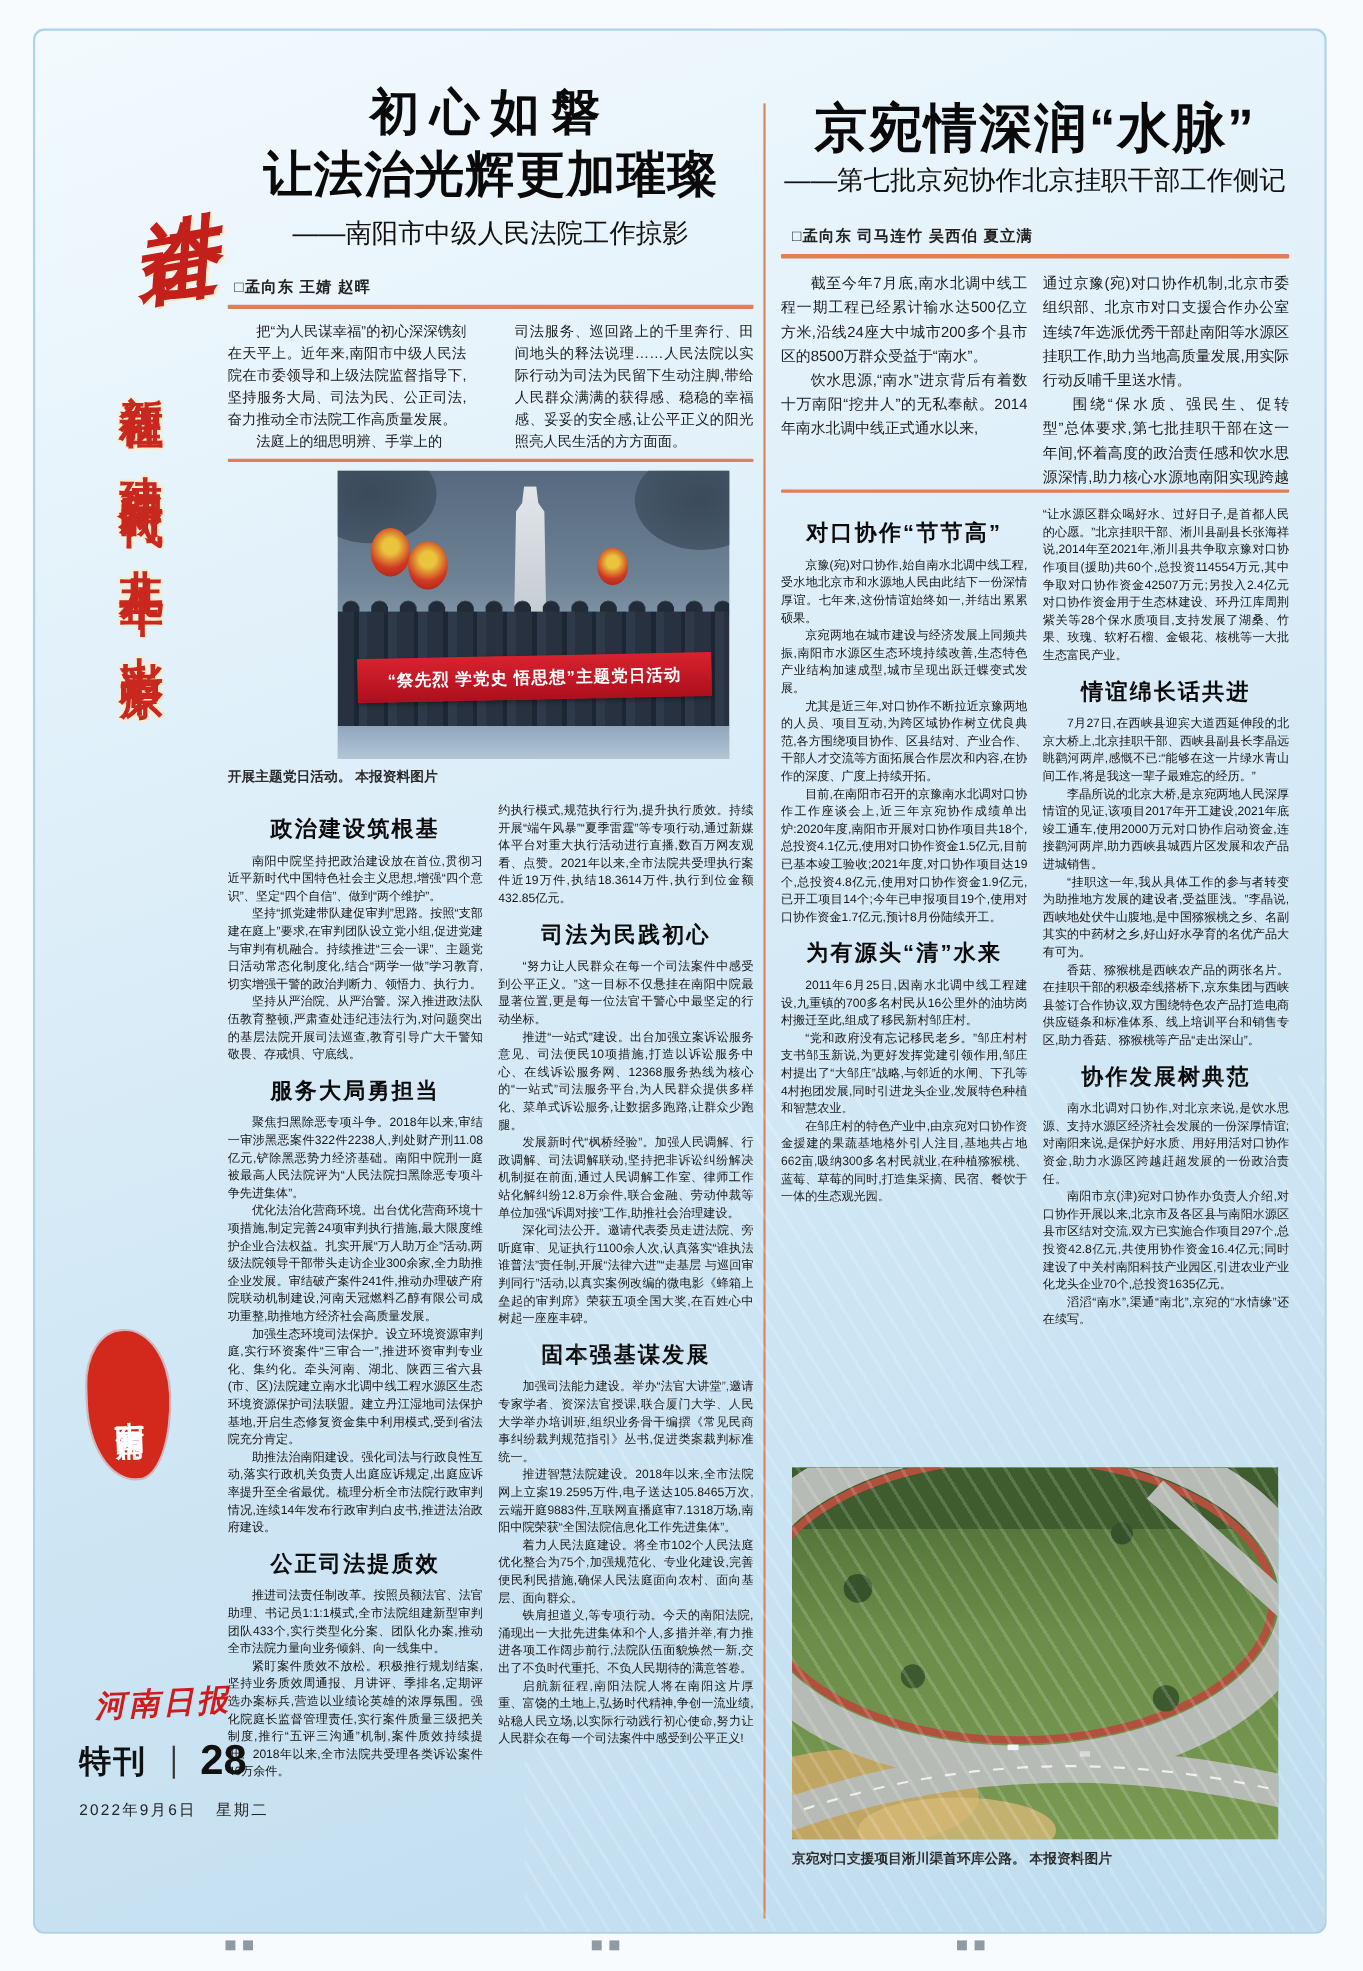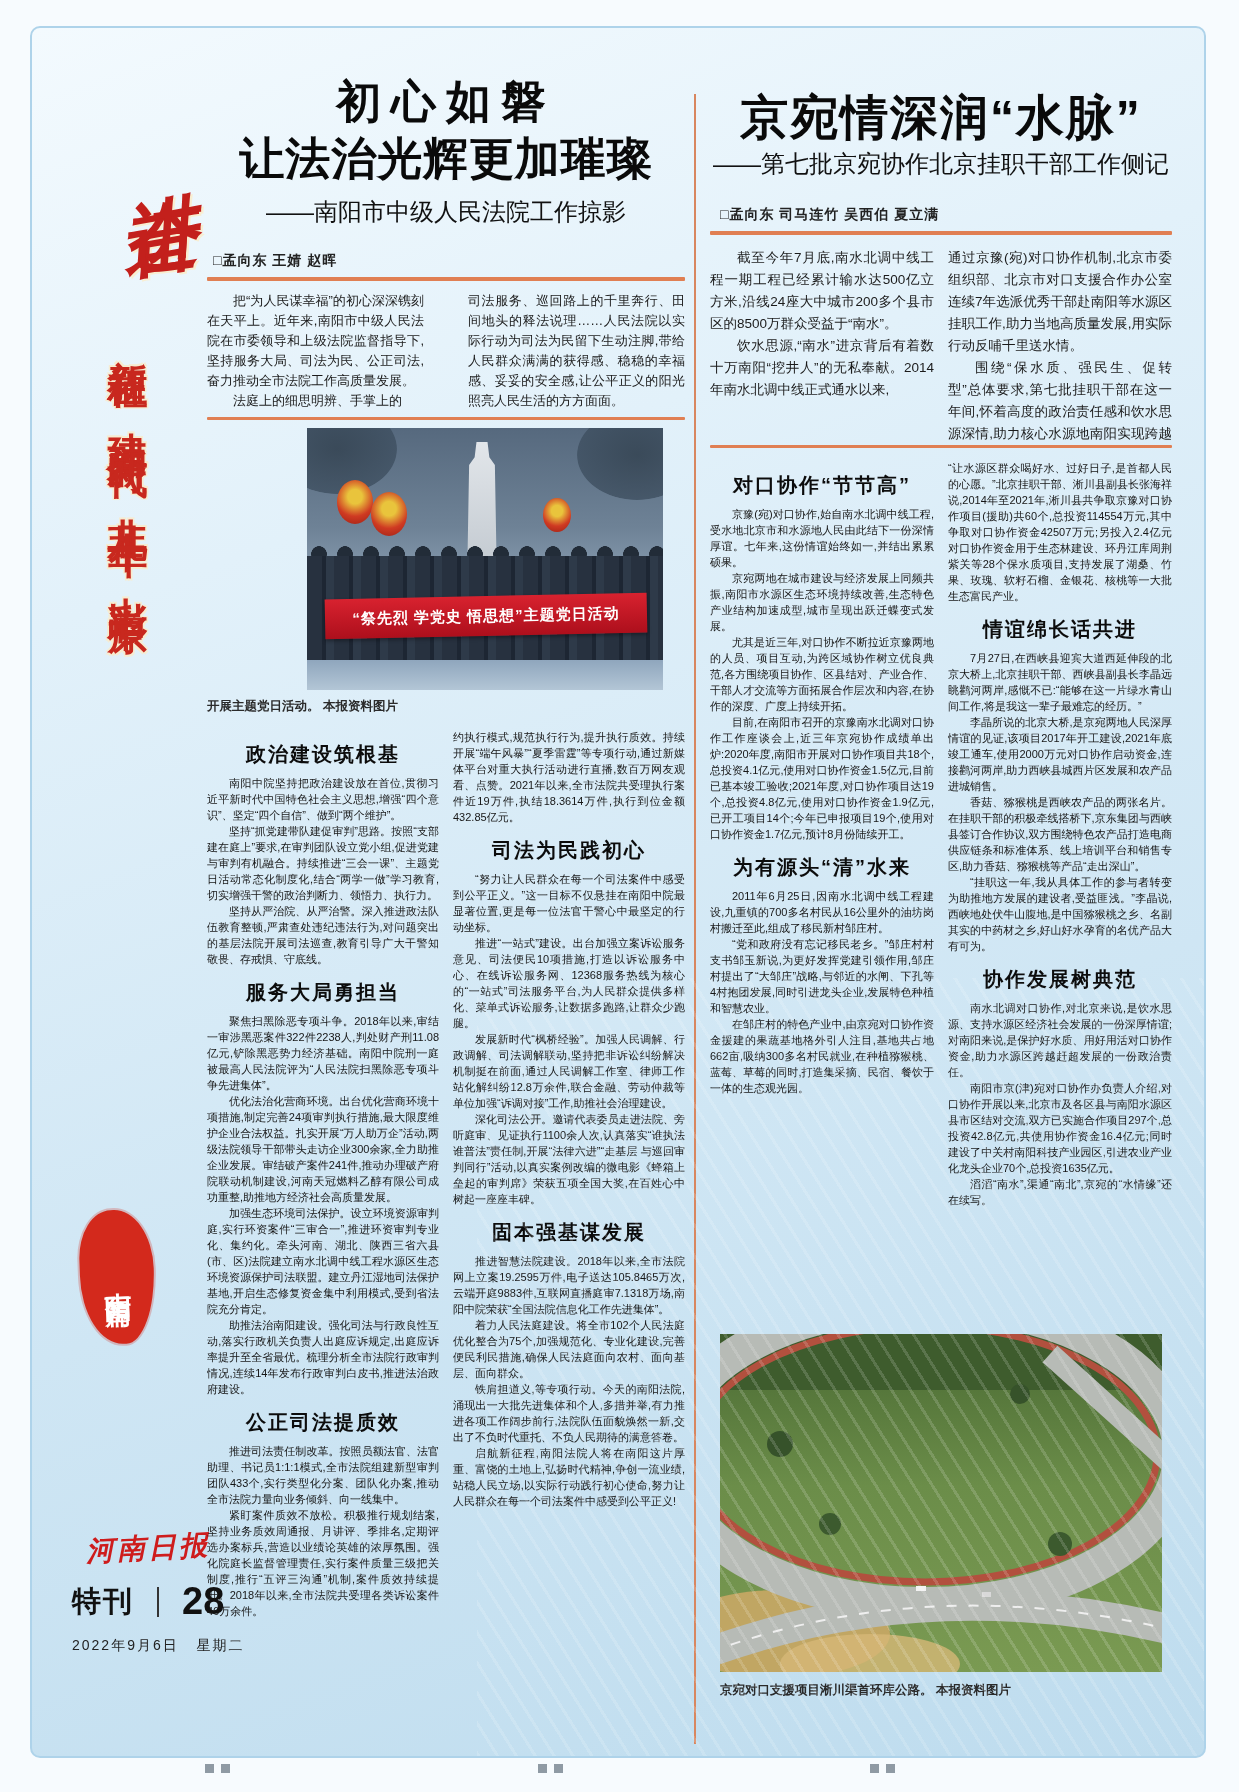--- a/index.html
+++ b/index.html
@@ -174,20 +174,21 @@
           <p>紧盯案件质效不放松。积极推行规划结案,坚持业务质效周通报、月讲评、季排名,定期评选办案标兵,营造以业绩论英雄的浓厚氛围。强化院庭长监督管理责任,实行案件质量三级把关制度,推行“五评三沟通”机制,案件质效持续提升。2018年以来,全市法院共受理各类诉讼案件46万余件。</p>
         </div>
       <div class="body-col">
           <p class="cont">约执行模式,规范执行行为,提升执行质效。持续开展“端午风暴”“夏季雷霆”等专项行动,通过新媒体平台对重大执行活动进行直播,数百万网友观看、点赞。2021年以来,全市法院共受理执行案件近19万件,执结18.3614万件,执行到位金额432.85亿元。</p>
           <h3 class="sec-heading">司法为民践初心</h3>
           <p>“努力让人民群众在每一个司法案件中感受到公平正义。”这一目标不仅悬挂在南阳中院最显著位置,更是每一位法官干警心中最坚定的行动坐标。</p>
           <p>推进“一站式”建设。出台加强立案诉讼服务意见、司法便民10项措施,打造以诉讼服务中心、在线诉讼服务网、12368服务热线为核心的“一站式”司法服务平台,为人民群众提供多样化、菜单式诉讼服务,让数据多跑路,让群众少跑腿。</p>
           <p>发展新时代“枫桥经验”。加强人民调解、行政调解、司法调解联动,坚持把非诉讼纠纷解决机制挺在前面,通过人民调解工作室、律师工作站化解纠纷12.8万余件,联合金融、劳动仲裁等单位加强“诉调对接”工作,助推社会治理建设。</p>
           <p>深化司法公开。邀请代表委员走进法院、旁听庭审、见证执行1100余人次,认真落实“谁执法谁普法”责任制,开展“法律六进”“走基层 与巡回审判同行”活动,以真实案例改编的微电影《蜂箱上垒起的审判席》荣获五项全国大奖,在百姓心中树起一座座丰碑。</p>
           <h3 class="sec-heading">固本强基谋发展</h3>
+          <p>加强司法能力建设。举办“法官大讲堂”,邀请专家学者、资深法官授课,联合厦门大学、人民大学举办培训班,组织业务骨干编撰《常见民商事纠纷裁判规范指引》丛书,促进类案裁判标准统一。</p>
           <p>推进智慧法院建设。2018年以来,全市法院网上立案19.2595万件,电子送达105.8465万次,云端开庭9883件,互联网直播庭审7.1318万场,南阳中院荣获“全国法院信息化工作先进集体”。</p>
           <p>着力人民法庭建设。将全市102个人民法庭优化整合为75个,加强规范化、专业化建设,完善便民利民措施,确保人民法庭面向农村、面向基层、面向群众。</p>
           <p>铁肩担道义,等专项行动。今天的南阳法院,涌现出一大批先进集体和个人,多措并举,有力推进各项工作阔步前行,法院队伍面貌焕然一新,交出了不负时代重托、不负人民期待的满意答卷。</p>
           <p>启航新征程,南阳法院人将在南阳这片厚重、富饶的土地上,弘扬时代精神,争创一流业绩,站稳人民立场,以实际行动践行初心使命,努力让人民群众在每一个司法案件中感受到公平正义!</p>
         </div>
     </div>
   </article>
 
   <div class="article-divider"></div>
 
@@ -218,22 +219,22 @@
           <h3 class="sec-heading">为有源头“清”水来</h3>
           <p>2011年6月25日,因南水北调中线工程建设,九重镇的700多名村民从16公里外的油坊岗村搬迁至此,组成了移民新村邹庄村。</p>
           <p>“党和政府没有忘记移民老乡。”邹庄村村支书邹玉新说,为更好发挥党建引领作用,邹庄村提出了“大邹庄”战略,与邻近的水闸、下孔等4村抱团发展,同时引进龙头企业,发展特色种植和智慧农业。</p>
           <p>在邹庄村的特色产业中,由京宛对口协作资金援建的果蔬基地格外引人注目,基地共占地662亩,吸纳300多名村民就业,在种植猕猴桃、蓝莓、草莓的同时,打造集采摘、民宿、餐饮于一体的生态观光园。</p>
         </div>
       <div class="body-col">
           <p class="cont">“让水源区群众喝好水、过好日子,是首都人民的心愿。”北京挂职干部、淅川县副县长张海祥说,2014年至2021年,淅川县共争取京豫对口协作项目(援助)共60个,总投资114554万元,其中争取对口协作资金42507万元;另投入2.4亿元对口协作资金用于生态林建设、环丹江库周荆紫关等28个保水质项目,支持发展了湖桑、竹果、玫瑰、软籽石榴、金银花、核桃等一大批生态富民产业。</p>
           <h3 class="sec-heading">情谊绵长话共进</h3>
           <p>7月27日,在西峡县迎宾大道西延伸段的北京大桥上,北京挂职干部、西峡县副县长李晶远眺鹳河两岸,感慨不已:“能够在这一片绿水青山间工作,将是我这一辈子最难忘的经历。”</p>
           <p>李晶所说的北京大桥,是京宛两地人民深厚情谊的见证,该项目2017年开工建设,2021年底竣工通车,使用2000万元对口协作启动资金,连接鹳河两岸,助力西峡县城西片区发展和农产品进城销售。</p>
+          <p>“挂职这一年,我从具体工作的参与者转变为助推地方发展的建设者,受益匪浅。”李晶说,西峡地处伏牛山腹地,是中国猕猴桃之乡、名副其实的中药材之乡,好山好水孕育的名优产品大有可为。</p>
           <p>香菇、猕猴桃是西峡农产品的两张名片。在挂职干部的积极牵线搭桥下,京东集团与西峡县签订合作协议,双方围绕特色农产品打造电商供应链条和标准体系、线上培训平台和销售专区,助力香菇、猕猴桃等产品“走出深山”。</p>
-          <p>“挂职这一年,我从具体工作的参与者转变为助推地方发展的建设者,受益匪浅。”李晶说,西峡地处伏牛山腹地,是中国猕猴桃之乡、名副其实的中药材之乡,好山好水孕育的名优产品大有可为。</p>
           <h3 class="sec-heading">协作发展树典范</h3>
           <p>南水北调对口协作,对北京来说,是饮水思源、支持水源区经济社会发展的一份深厚情谊;对南阳来说,是保护好水质、用好用活对口协作资金,助力水源区跨越赶超发展的一份政治责任。</p>
           <p>南阳市京(津)宛对口协作办负责人介绍,对口协作开展以来,北京市及各区县与南阳水源区县市区结对交流,双方已实施合作项目297个,总投资42.8亿元,共使用协作资金16.4亿元;同时建设了中关村南阳科技产业园区,引进农业产业化龙头企业70个,总投资1635亿元。</p>
           <p>滔滔“南水”,渠通“南北”,京宛的“水情缘”还在续写。</p>
         </div>
     </div>
 
     <div class="photo-road">
       <svg width="442" height="338" viewBox="0 0 442 338">
         <defs>

